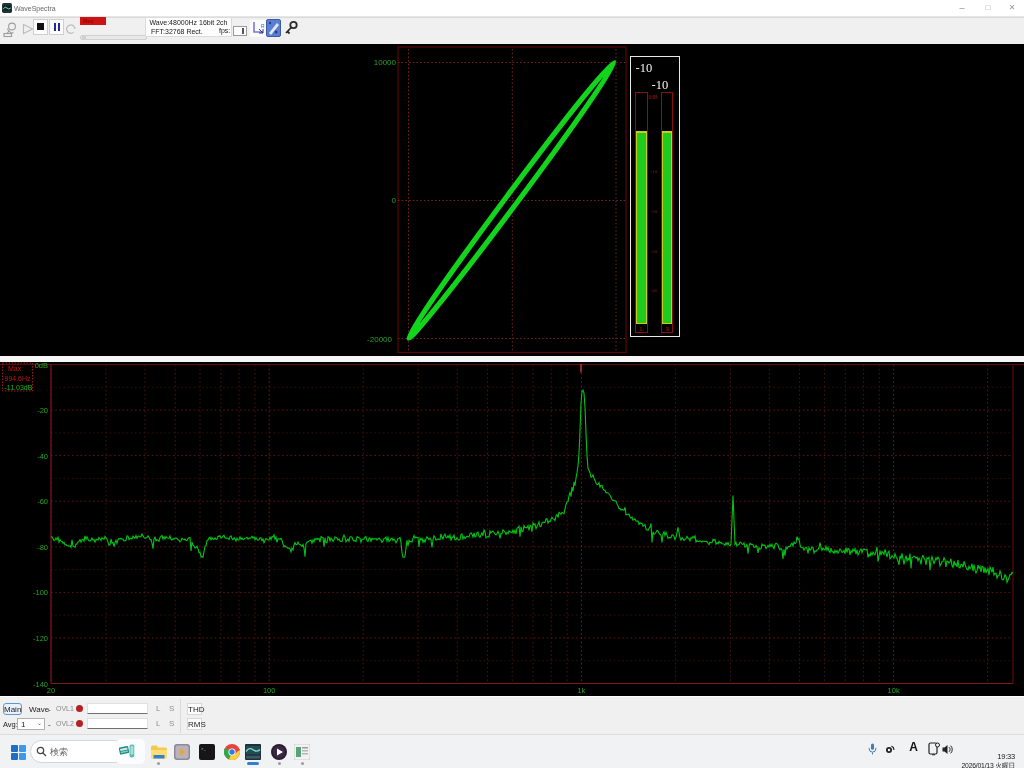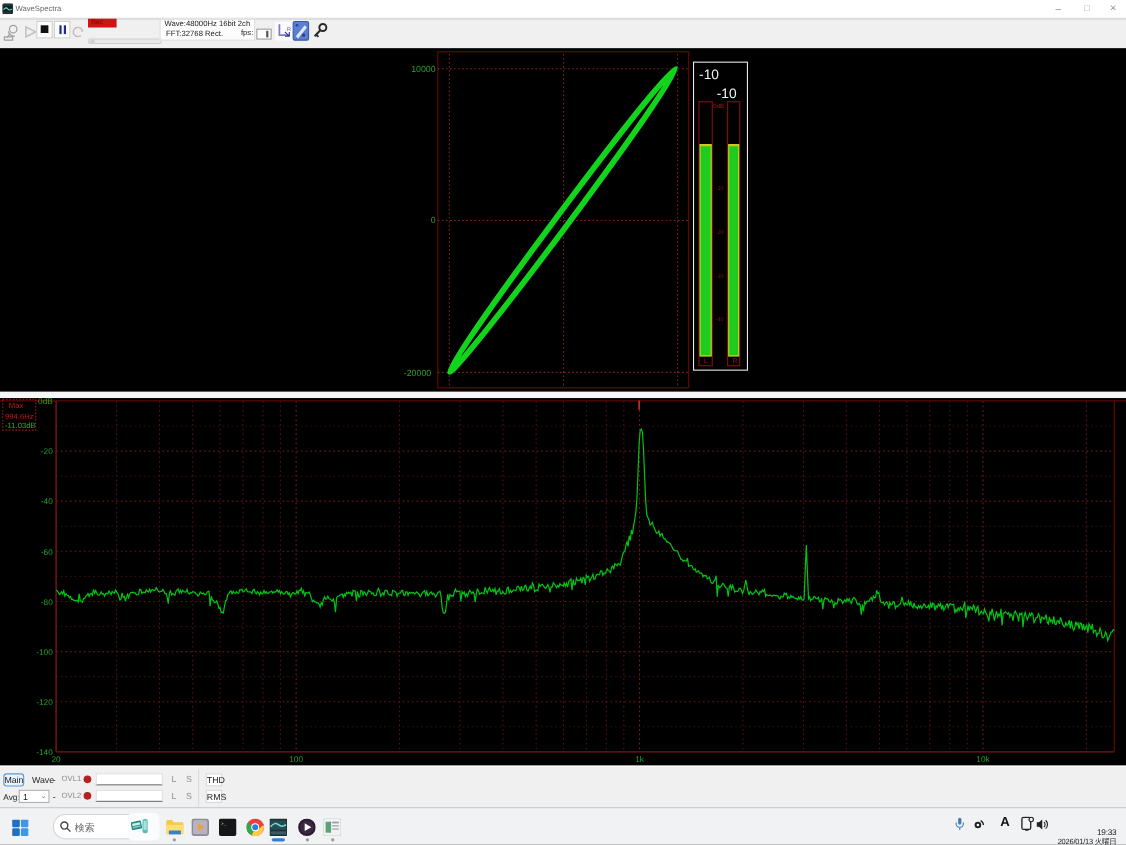--- a/index.html
+++ b/index.html
@@ -26,21 +26,21 @@
 #infobox .l2 { position:absolute; left:5px; top:10px; white-space:nowrap; }
 #fpslab { position:absolute; left:219px; top:9px; font-size:7px; color:#1a1a1a; }
 #fpsbox { position:absolute; left:233px; top:8px; width:14px; height:10px; background:#fff;
   border:1px solid #9a9a9a; }
 #fpsbox i { position:absolute; right:2px; top:1px; width:2.5px; height:6px; background:#555; }
 
 #topb { position:absolute; left:0; top:44px; width:1024px; height:312px; background:#000; }
 .liss-lab { position:absolute; color:#2ca02c; font-size:8px; text-align:right; width:26px; }
 
 #meter { position:absolute; left:630px; top:12px; width:50px; height:281px;
-  border:1px solid #e8e8e8; background:#000; }
+  border:1px solid #e8e8e8; background:#000;font-family:Liberation Serif, serif; }
 #meter .p1 { position:absolute; left:4.5px; top:3.5px; color:#f2f2f2; font-size:12.5px; }
 #meter .p2 { position:absolute; left:20.5px; top:21px; color:#f2f2f2; font-size:12.5px; }
 .mbar { position:absolute; top:35px; width:12.5px; height:241px; border:1px solid #8a0e0e; }
 .mbar .fill { position:absolute; left:0px; right:0px; top:38px; bottom:8px;
   background:#1ecb1e; border:1.5px solid #caca20; border-top-width:2.5px; }
 #mb1 { left:4px; }
 #mb2 { left:29.5px; }
 #m0db { position:absolute; left:17.5px; top:37px; color:#a81616; font-size:5.5px; }
 .mtick { position:absolute; left:19.5px; color:#8a1414; font-size:5px; }
 #mLR { position:absolute; left:0; top:269px; width:100%; color:#b01818; font-size:6px; }
@@ -68,21 +68,21 @@
 .ls { position:absolute; top:1px; color:#909090; font-size:8px; }
 .cbtn { position:absolute; left:187px; top:0px; width:15px; height:12px; background:#fdfdfd;
   border:1px solid #d8d8d8; font-size:8px; text-align:center; line-height:11px; color:#222; }
 #avgsel { position:absolute; left:17px; top:0px; width:28px; height:12px; background:#fff;
   border:1px solid #b0b0b0; font-size:8.5px; color:#222; }
 #avgsel b { position:absolute; left:3px; top:1px; font-weight:normal; font-size:8px; }
 #avgsel i { position:absolute; right:2px; top:0px; font-style:normal; color:#666; font-size:6px; }
 
 #task { position:absolute; left:0; top:734px; width:1024px; height:34px; background:#f1f2f4;
   border-top:1px solid #dddddd; }
-#search { position:absolute; left:48px; top:5px; width:96px; height:23px; background:#ffffff;
+#search { position:absolute; left:30px; top:5px; width:96px; height:23px; background:#ffffff;
   border:1px solid #d5d5d5; border-radius:12px; }
 #search .st { position:absolute; left:19px; top:5px; font-size:9px; color:#666; }
 .tico { position:absolute; top:744px; width:16px; height:16px; }
 .tdot { position:absolute; top:762px; width:3px; height:3px; border-radius:2px; background:#9a9a9a; }
 #wsline { position:absolute; left:247px; top:762px; width:12px; height:3px; border-radius:2px; background:#2f7fd6; }
 #tray { position:absolute; right:0; top:734px; width:190px; height:34px; }
 #clock { position:absolute; right:9px; top:5.5px; text-align:right; color:#1a1a1a;
   line-height:9px; letter-spacing:-0.2px; }
 #clock .t1 { font-size:7.5px;margin-top:12px; }
 #clock .t2 { font-size:6.8px; }

